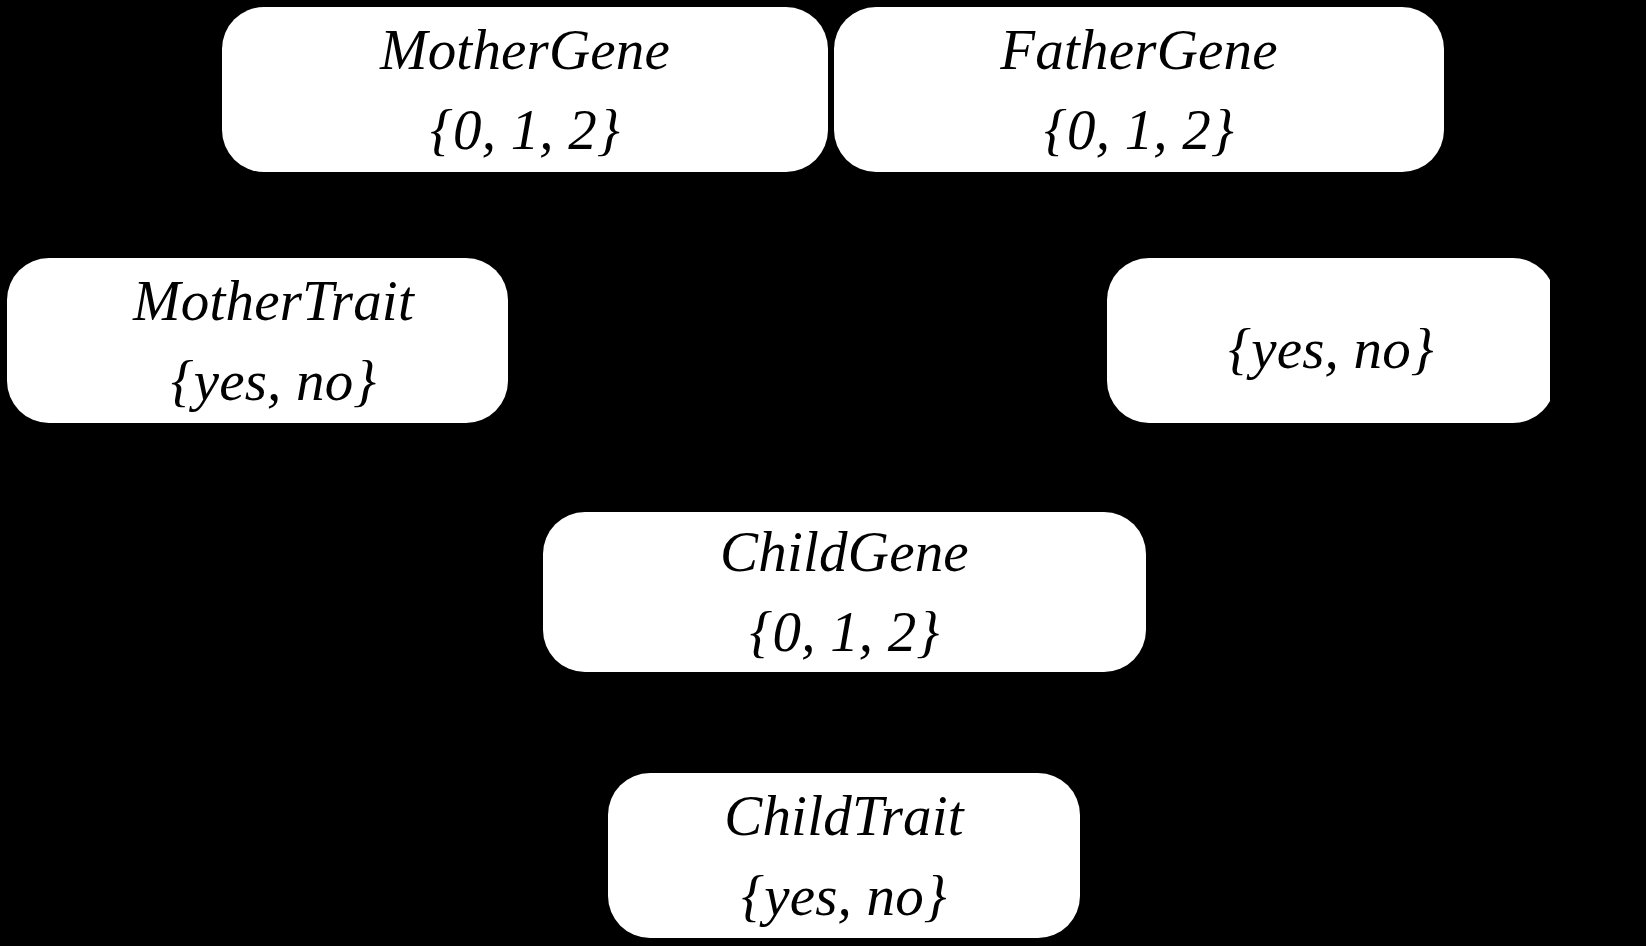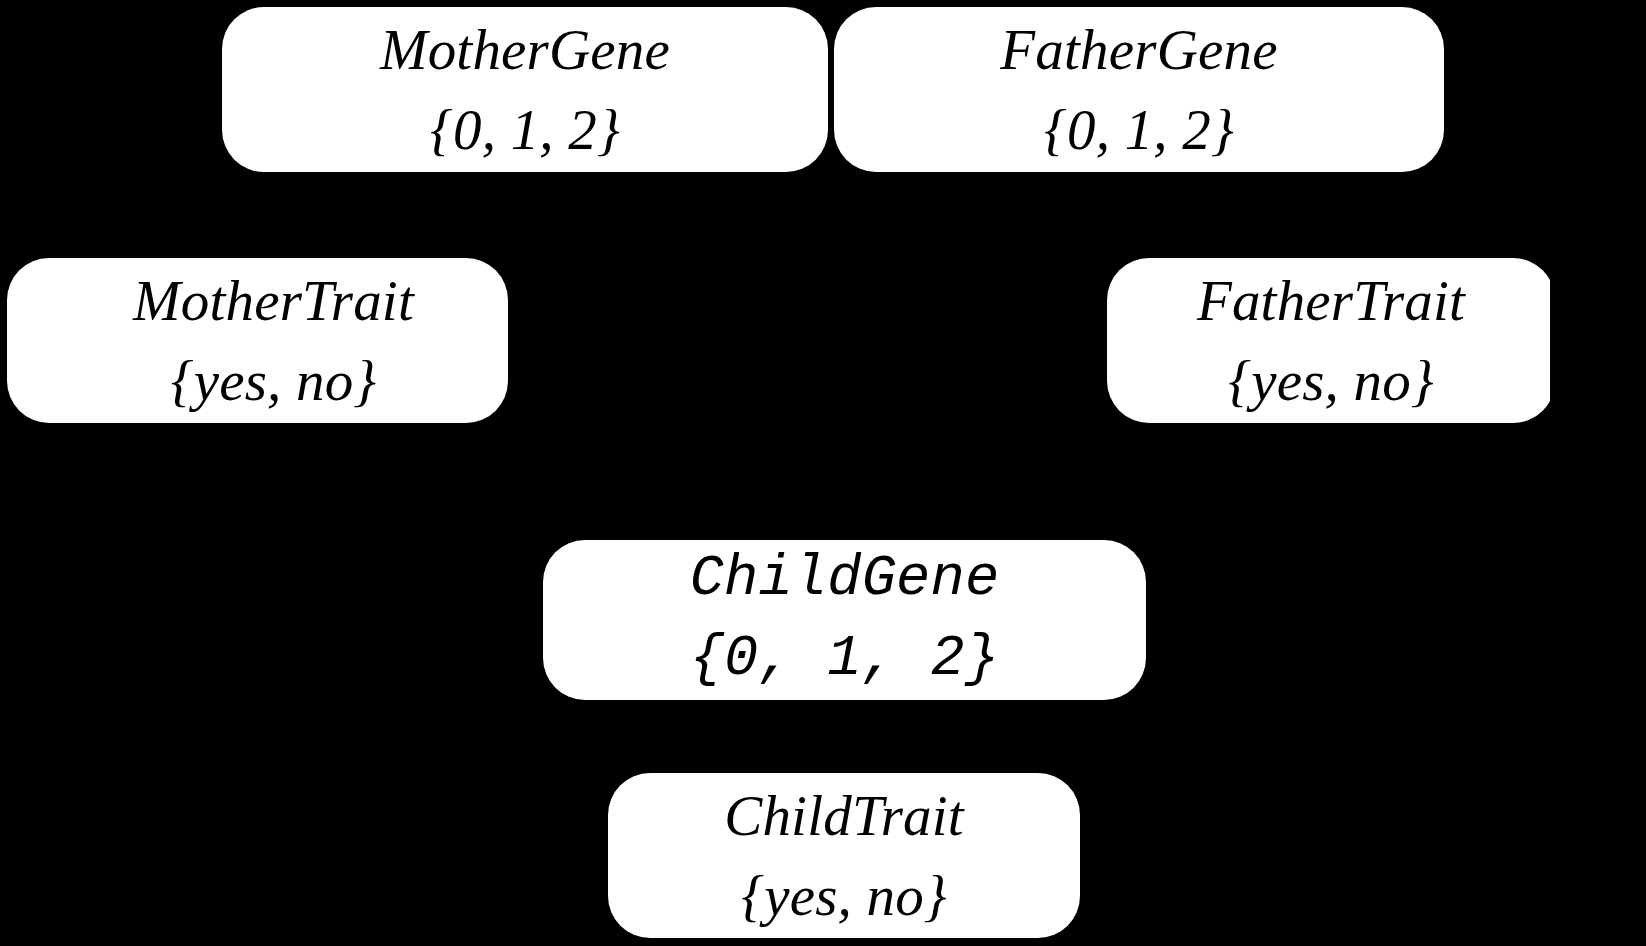--- a/index.html
+++ b/index.html
@@ -42,21 +42,21 @@
   }
   .node .node-domain {
     margin-top: 16px;
   }
 
   
   #node-mother-gene  { left: 222px; top: 7px;   width: 606px; height: 165px; }
   #node-father-gene  { left: 834px; top: 7px;   width: 610px; height: 165px; }
   #node-mother-trait { left: 7px;   top: 258px; width: 501px; height: 165px; padding-left: 32px; }
   #node-father-trait { left: 1107px;top: 258px; width: 448px; height: 165px; }
-  #node-child-gene   { left: 543px; top: 540px; width: 603px; height: 160px; font-family: Liberation Mono, monospace; }
+  #node-child-gene   { left: 543px; top: 512px; width: 603px; height: 160px; }
   #node-child-trait  { left: 608px; top: 773px; width: 472px; height: 165px; }
 </style>
 </head>
 <body>
 
 <div id="canvas">
 
   <div class="node" id="node-mother-gene">
     <span class="node-name">MotherGene</span>
     <span class="node-domain">{0, 1, 2}</span>
@@ -66,21 +66,20 @@
     <span class="node-name">FatherGene</span>
     <span class="node-domain">{0, 1, 2}</span>
   </div>
 
   <div class="node" id="node-mother-trait">
     <span class="node-name">MotherTrait</span>
     <span class="node-domain">{yes, no}</span>
   </div>
 
   <div class="node" id="node-father-trait">
-    <span class="node-name">FatherTrait</span>
     <span class="node-domain">{yes, no}</span>
   </div>
 
   <div class="node" id="node-child-gene">
     <span class="node-name">ChildGene</span>
     <span class="node-domain">{0, 1, 2}</span>
   </div>
 
   <div class="node" id="node-child-trait">
     <span class="node-name">ChildTrait</span>

